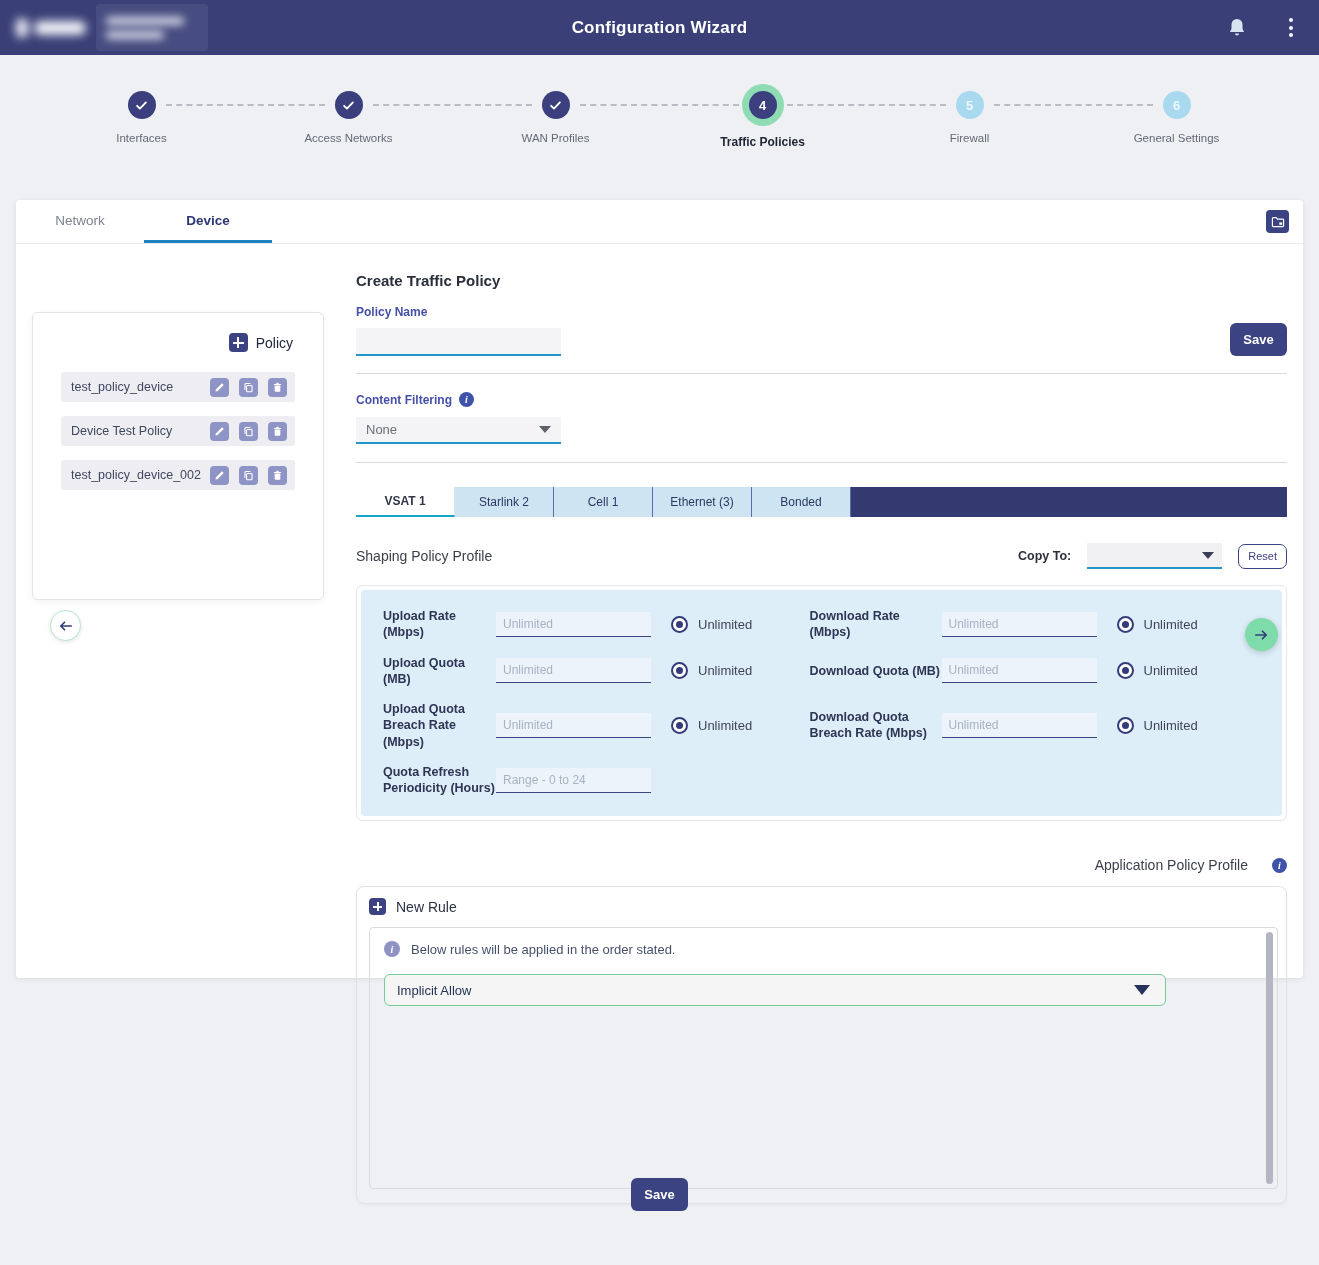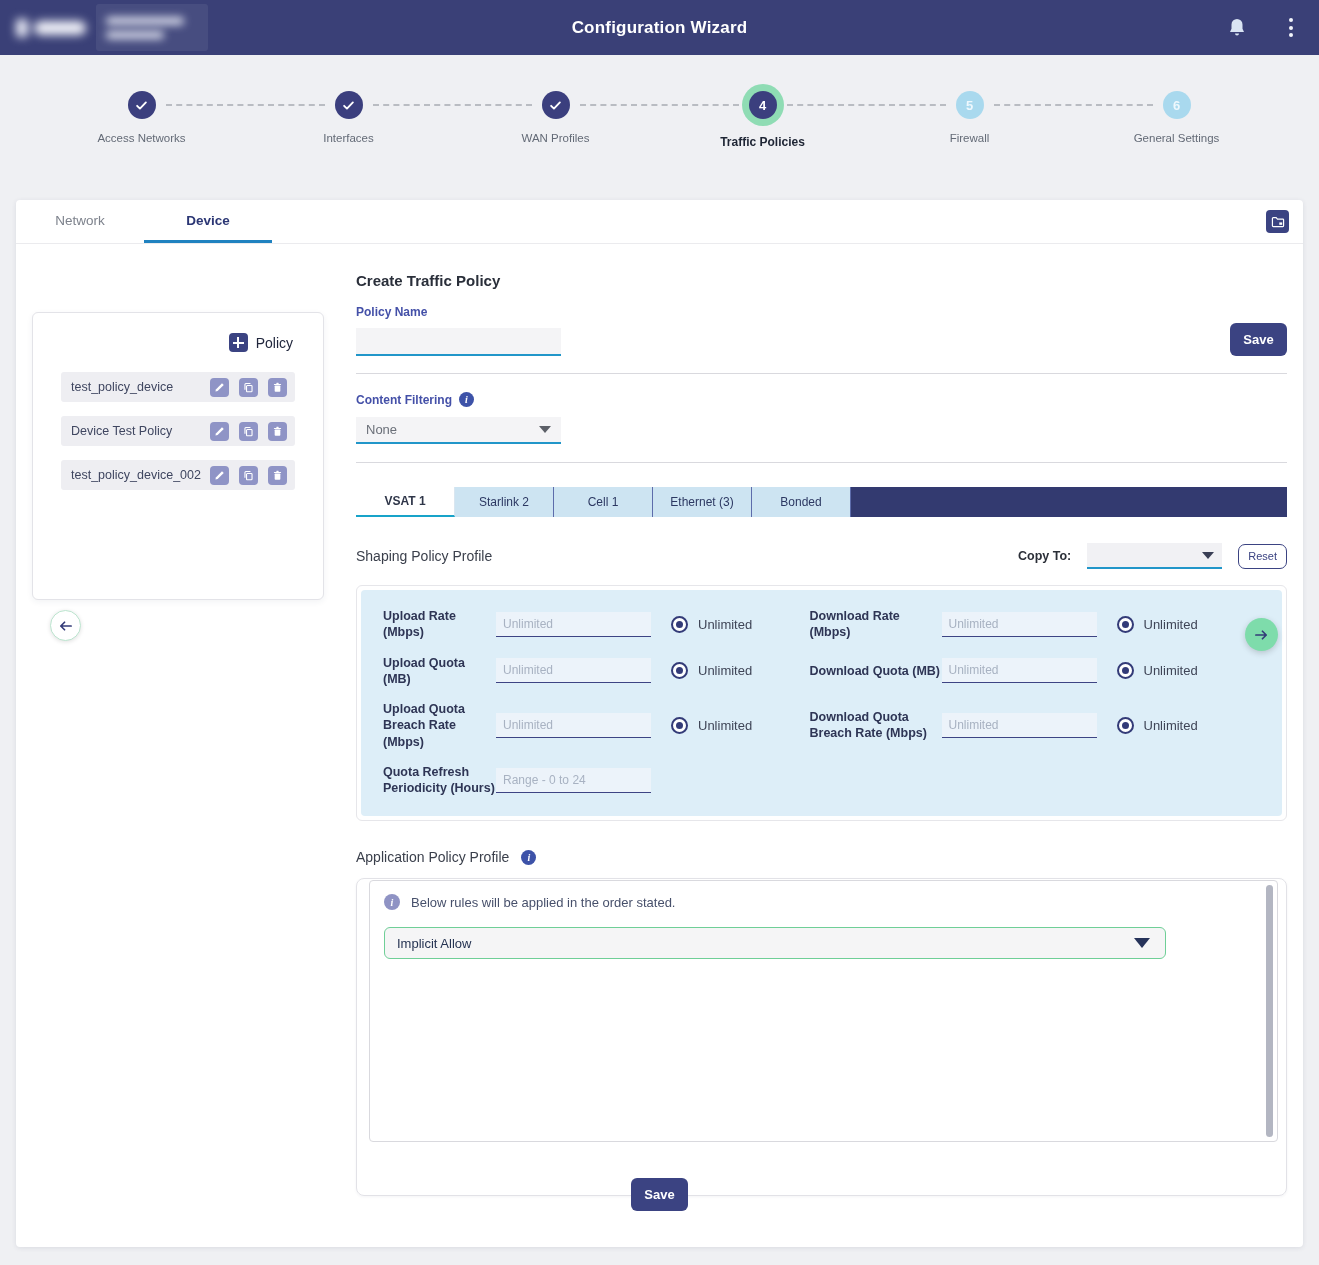--- a/index.html
+++ b/index.html
@@ -40,21 +40,21 @@
   }
   .step-circle.active{ box-shadow:0 0 0 7px #8fdcb4; }
   .step-circle.upcoming{ background:#a9d9ee; }
   .step-num{ color:#ffffff; font-size:13px; font-weight:bold; }
   .step-circle.upcoming .step-num{ color:#eef8fd; }
   .step-label{ margin-top:13px; font-size:11.5px; color:#636a76; }
   .step.is-active .step-label{ color:#1e2534; font-weight:bold; font-size:12px; margin-top:16px;}
   .connector{ position:absolute; top:49px; width:159px; border-top:2px dashed #b9bcc2; }
   
   .card{
-    position:absolute; left:16px; top:200px; width:1287px; height:1047px;
+    position:absolute; left:16px; top:200px; width:1287px; height:778px;
     background:#ffffff; border-radius:4px; box-shadow:0 1px 5px rgba(40,45,80,.10);
   }
   .card-tabs{ height:44px; border-bottom:1px solid #ebebee; display:flex; position:relative; }
   .vtab{ width:128px; text-align:center; line-height:42px; font-size:13.5px; color:#7d828c; cursor:pointer; }
   .vtab.active{ color:#2b3674; font-weight:bold; border-bottom:3px solid #1f82c0; }
   .folder-btn{
     position:absolute; right:14px; top:10px; width:23px; height:23px; border-radius:4px;
     background:#3b4382; display:flex; align-items:center; justify-content:center; cursor:pointer;
   }
   .card-body{ position:relative; height:1002px; }
@@ -159,21 +159,21 @@
     display:flex; align-items:center; justify-content:center; cursor:pointer; flex:none; background:#fff;
   }
   .radio-dot{ width:7px; height:7px; border-radius:50%; background:#333b78; }
   .radio-label{ margin-left:10px; font-size:13px; color:#3f4557; }
   .go-btn{
     position:absolute; right:4px; top:28px; width:33px; height:33px; border-radius:50%;
     background:#7edcab; display:flex; align-items:center; justify-content:center;
     box-shadow:0 2px 6px rgba(0,0,0,.18); cursor:pointer;
   }
   
-  .app-title-row{ display:flex; align-items:center; gap:12px; margin:28px 0 13px; }
+  .app-title-row{ display:flex; align-items:center; gap:24px; margin:36px 0 13px;justify-content:flex-end; }
   .app-title{ font-size:14px; color:#3a3f4b; }
   .rules-box{ border:1px solid #e2e2e7; border-radius:8px; height:318px; box-shadow:0 1px 3px rgba(40,45,80,.05); }
   .new-rule-row{ display:flex; align-items:center; gap:10px; padding:11px 12px; cursor:pointer; }
   .new-rule-label{ font-size:14px; color:#2b3240; }
   .inner-rules{
     margin:1px 8px 0 12px; border:1px solid #d9d9de; border-radius:4px; height:262px;
     position:relative; padding:13px 30px 0 14px;
   }
   .scroll-thumb{ position:absolute; right:4px; top:4px; bottom:4px; width:7px; background:#b3b6c2; border-radius:4px; }
   .rule-info-row{ display:flex; align-items:center; gap:11px; margin-bottom:17px; }
@@ -227,31 +227,31 @@
     <div class="connector" style="left:955.5px;"></div>
 
     <div class="step">
       <div class="step-circle">
         <span style="display:flex;">
           <svg width="15" height="15" viewBox="0 0 24 24">
               <path d="M5 12.5l4.5 4.5L19 7" stroke="#fff" stroke-width="3" fill="none" stroke-linecap="round" stroke-linejoin="round"></path>
             </svg>
         </span>
       </div>
-      <div class="step-label">Access Networks</div>
+      <div class="step-label">Interfaces</div>
     </div>
     <div class="step">
       <div class="step-circle">
         <span style="display:flex;">
           <svg width="15" height="15" viewBox="0 0 24 24">
               <path d="M5 12.5l4.5 4.5L19 7" stroke="#fff" stroke-width="3" fill="none" stroke-linecap="round" stroke-linejoin="round"></path>
             </svg>
         </span>
       </div>
-      <div class="step-label">Interfaces</div>
+      <div class="step-label">Access Networks</div>
     </div>
     <div class="step">
       <div class="step-circle">
         <span style="display:flex;">
           <svg width="15" height="15" viewBox="0 0 24 24">
               <path d="M5 12.5l4.5 4.5L19 7" stroke="#fff" stroke-width="3" fill="none" stroke-linecap="round" stroke-linejoin="round"></path>
             </svg>
         </span>
       </div>
       <div class="step-label">WAN Profiles</div>
@@ -521,20 +521,24 @@
           </div>
         </div>
       </div>
 
       <div class="app-title-row">
         <span class="app-title">Application Policy Profile</span>
         <span class="info-i">i</span>
       </div>
 
       <div class="rules-box">
+        <div class="new-rule-row">
+          <span class="plus-sq" style="width:17px;height:17px;"></span>
+          <span class="new-rule-label">New Rule</span>
+        </div>
         <div class="inner-rules">
           <div class="scroll-thumb"></div>
           <div class="rule-info-row">
             <span class="info-i muted">i</span>
             <span class="rule-info-text">Below rules will be applied in the order stated.</span>
           </div>
           <div class="rule-bar">
             <span class="rule-name">Implicit Allow</span>
             <span class="caret"></span>
           </div>

